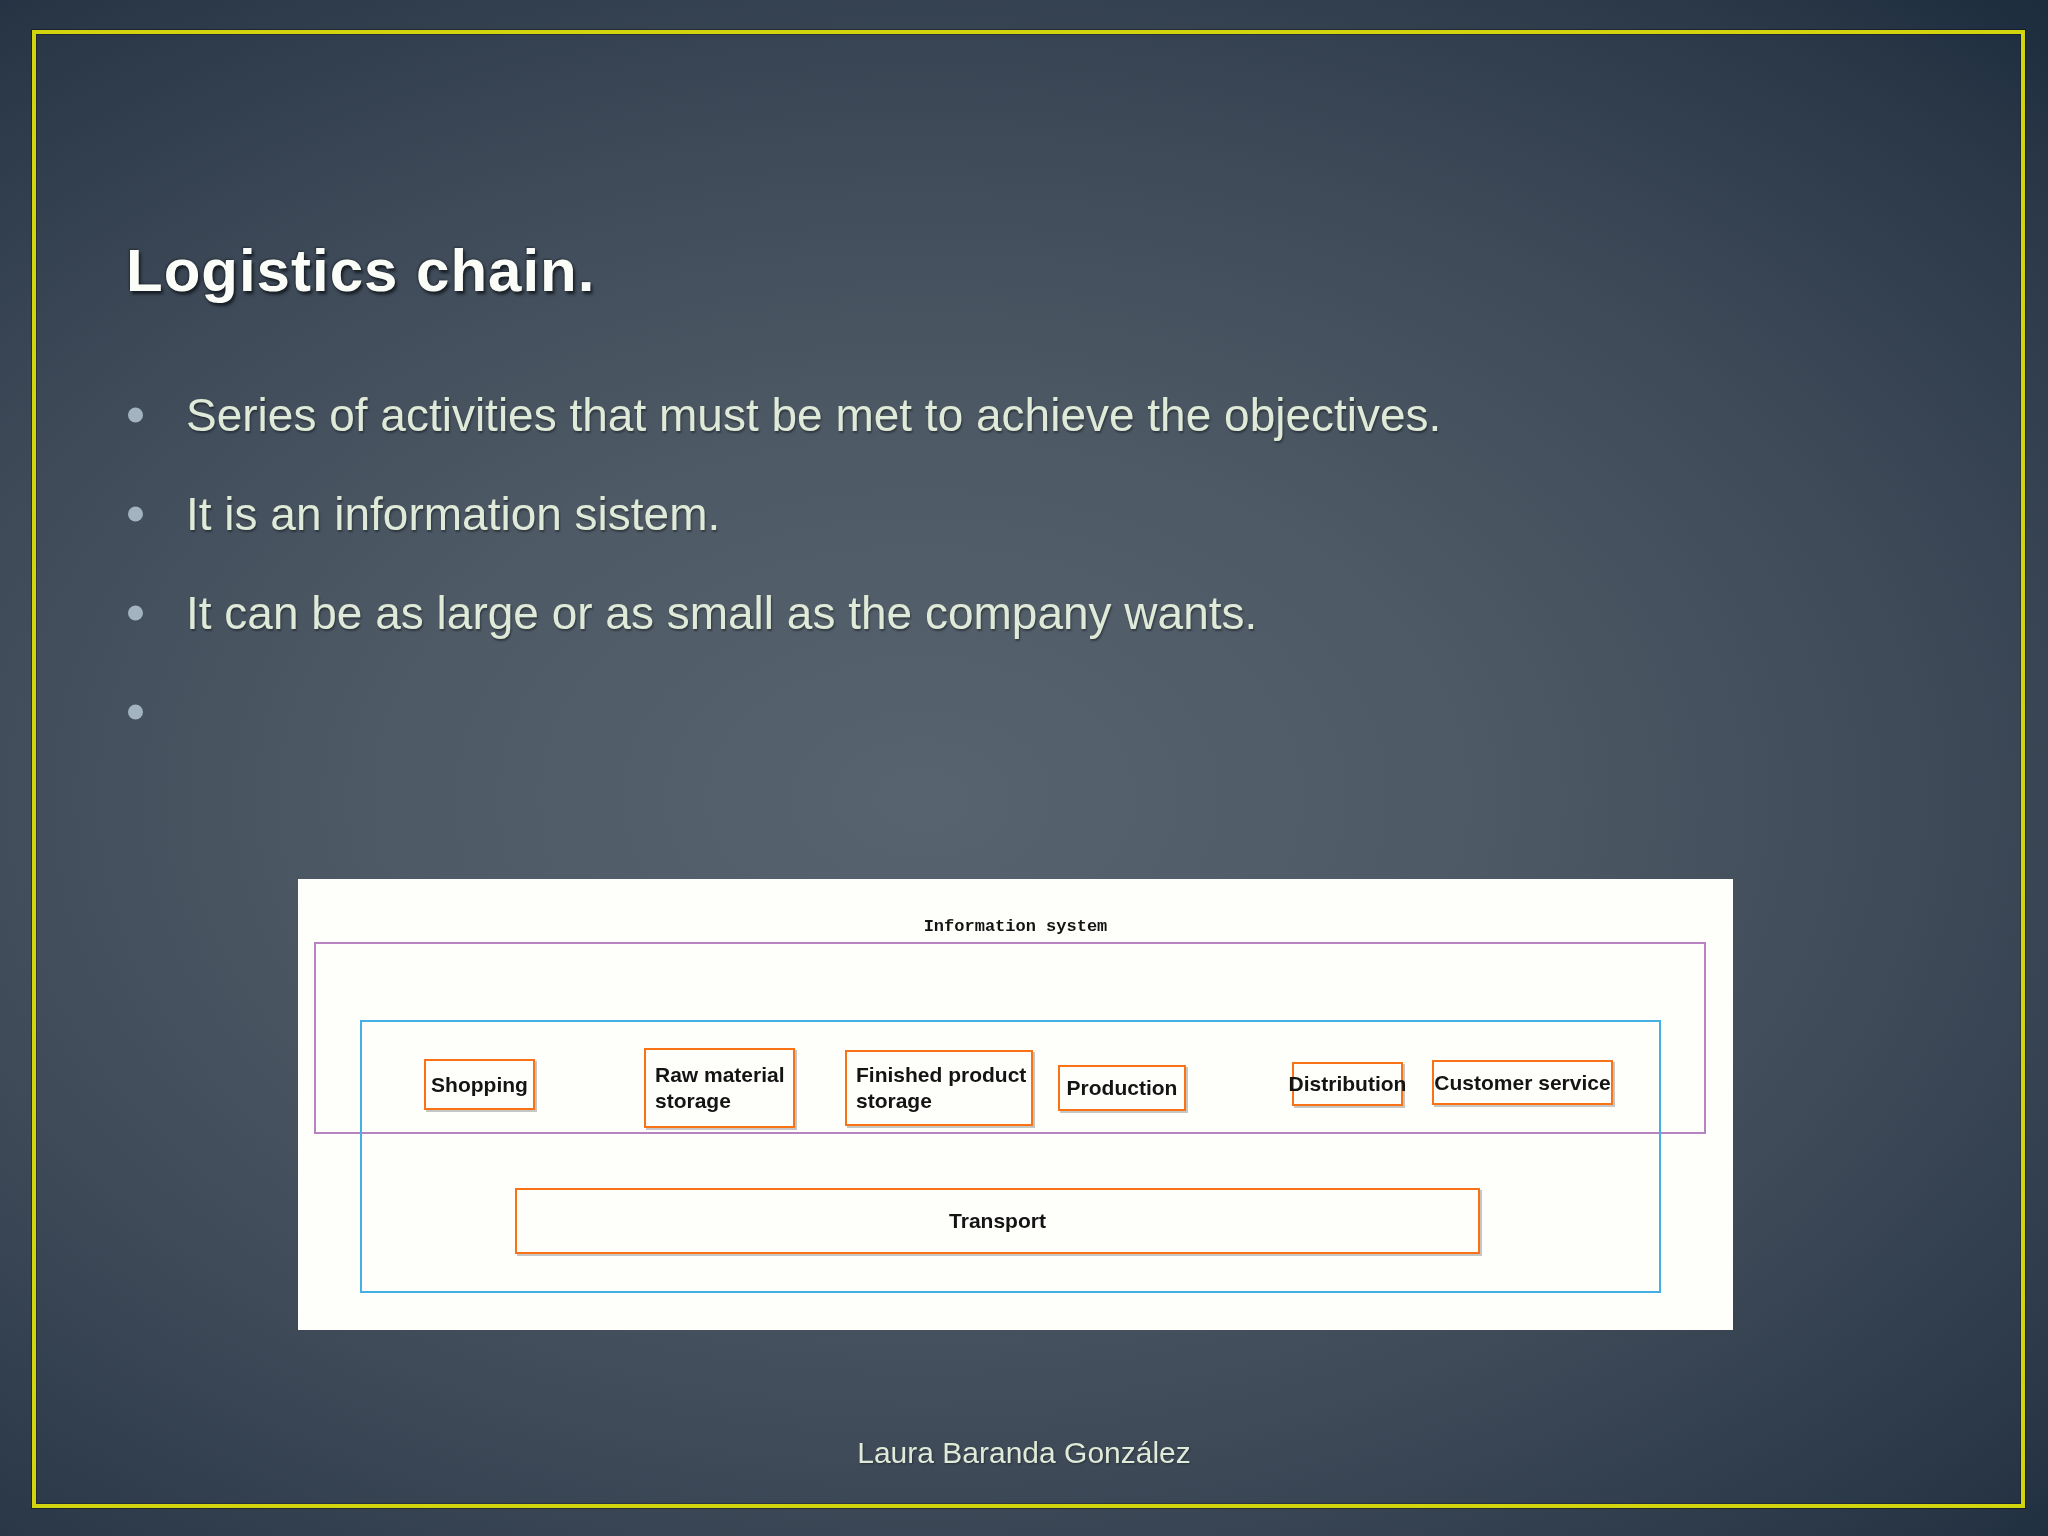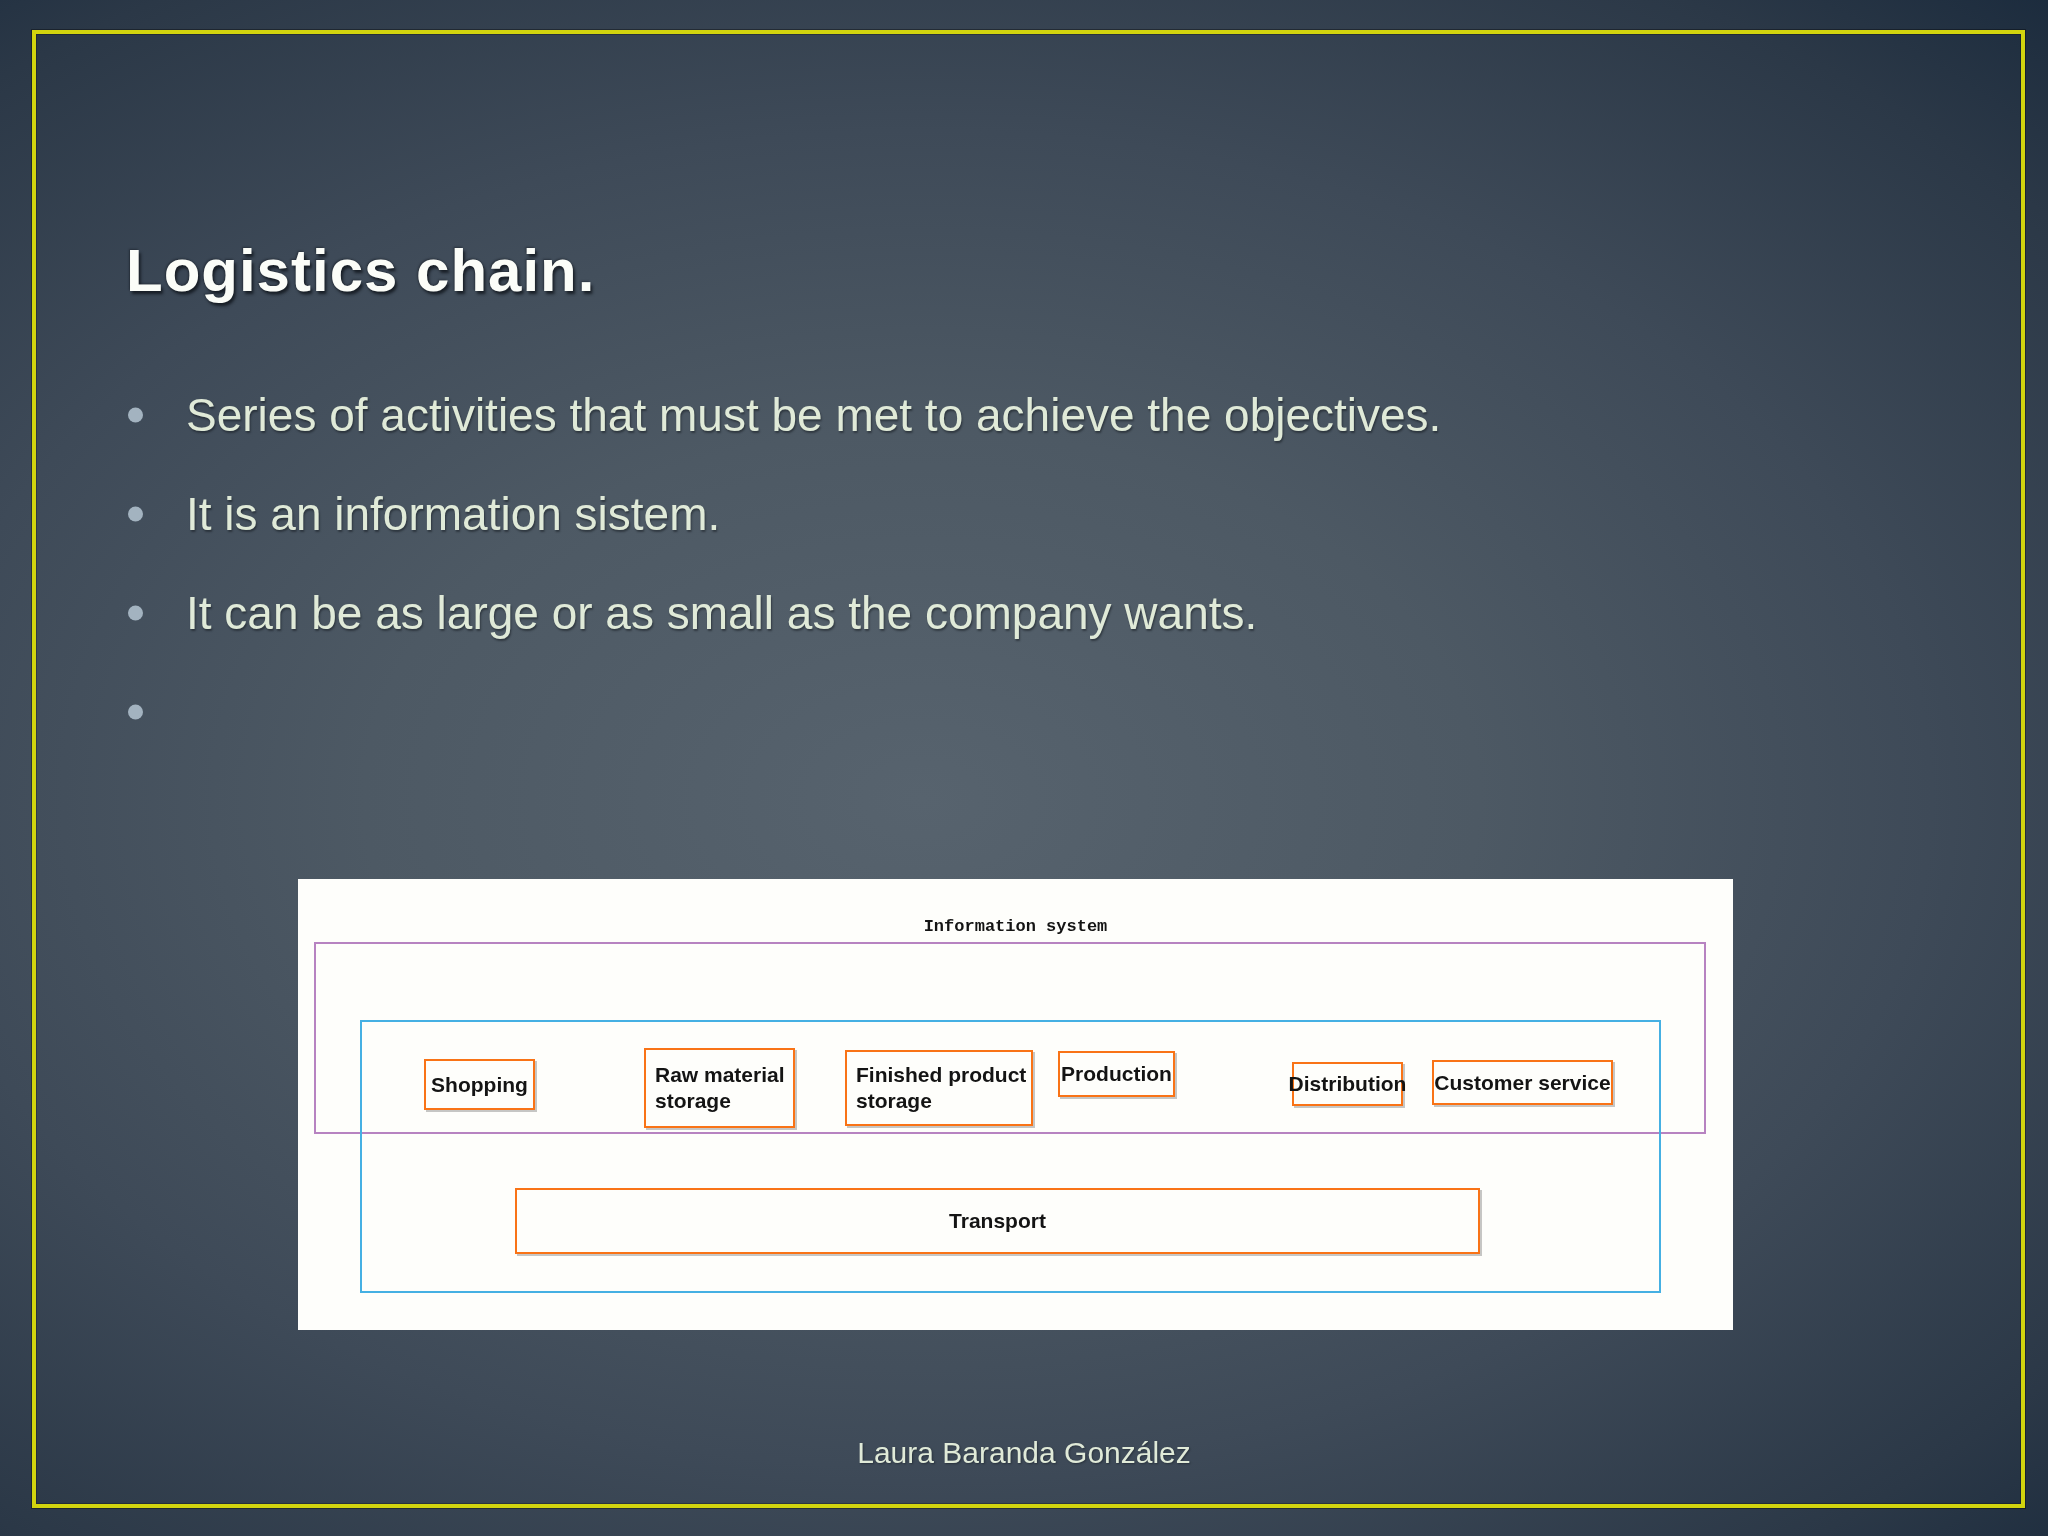--- a/index.html
+++ b/index.html
@@ -72,21 +72,21 @@
     box-shadow:2px 2px 0 rgba(70,70,70,0.30);
     background:#fefefb;
     font-weight:bold; font-size:21px; line-height:26px;
     display:flex; align-items:center; justify-content:center;
     text-align:center; box-sizing:border-box;
   }
   .dbox.left { justify-content:flex-start; text-align:left; padding-left:9px; padding-right:4px;margin-left:36px; }
   .b-shopping        { left:126px;  top:180px; width:111px;  height:51px; }
   .b-raw             { left:310px;  top:169px; width:151px;  height:80px; }
   .b-finished        { left:511px;  top:171px; width:188px;  height:76px; }
-  .b-production      { left:760px;  top:172px; width:117px;  height:46px; }
+  .b-production      { left:760px;  top:186px; width:128px;  height:46px; }
   .b-distribution    { left:988px;  top:183px; width:111px;  height:44px;margin-left:6px; }
   .b-customer        { left:1134px; top:181px; width:181px;  height:45px; }
   .b-transport       { left:217px;  top:309px; width:965px;  height:66px; }
 </style>
 </head>
 <body>
 
 <div class="slide">
 
   <div class="frame"></div>

